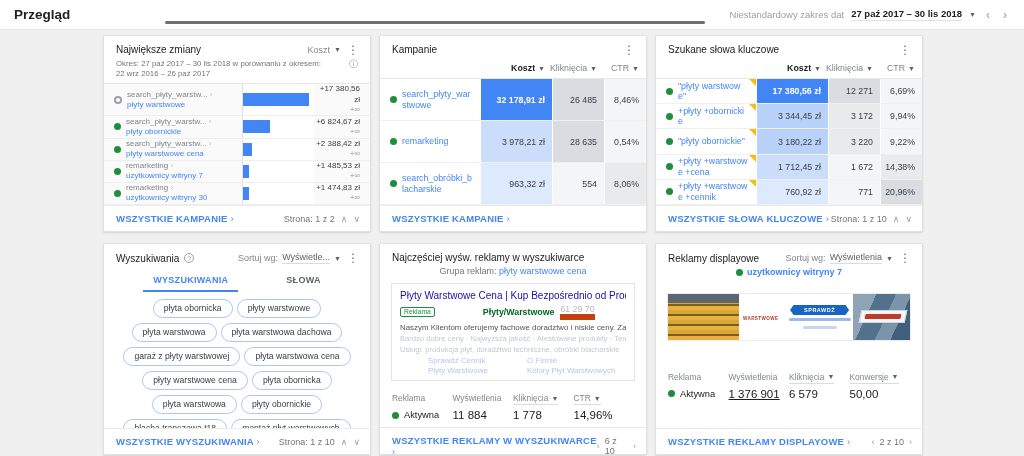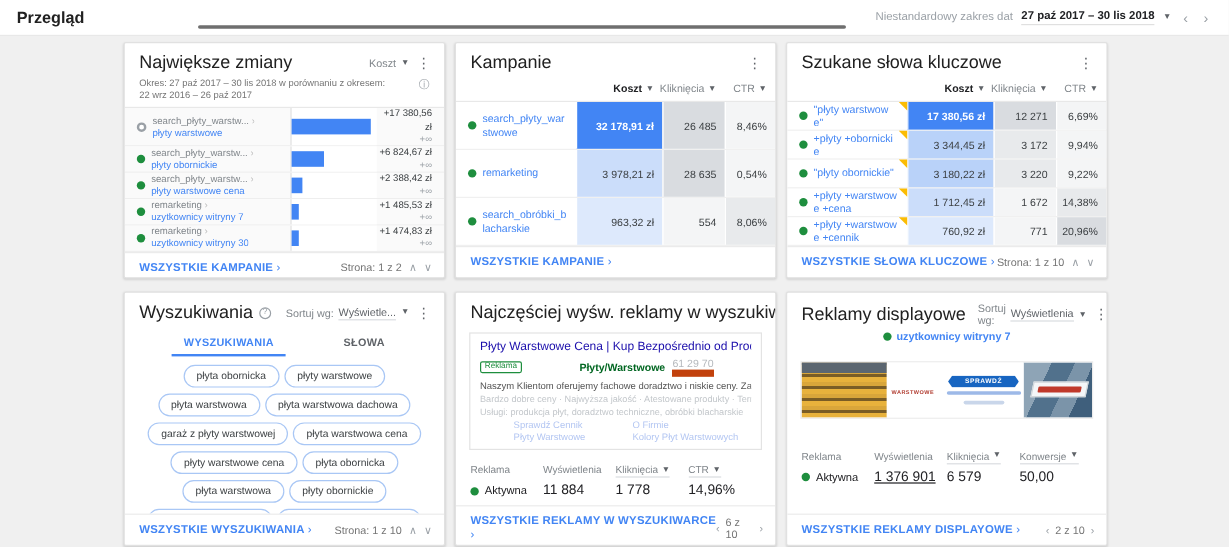--- a/index.html
+++ b/index.html
@@ -17,21 +17,21 @@
   .caret { font-size:7px; color:#5f6368; }
   .navchev { color:#9aa0a6; font-size:12px; padding:0 3px; cursor:pointer; }
   .hscroll-thumb { position:absolute; left:165px; top:21px; width:540px; height:3px; background:#6f6f6f; border-radius:2px; z-index:6; }
 
   
   .cards { position:absolute; left:103px; top:35px; display:grid;
     grid-template-columns:268px 268px 268px; grid-template-rows:197px 212px; gap:11px 8px; }
   .card { background:#fff; border:1px solid #e1e1e1; border-radius:2px;
     box-shadow:0 1px 2px rgba(0,0,0,0.12); display:flex; flex-direction:column; overflow:hidden; position:relative; }
   .card-head { display:flex; align-items:center; padding:8px 10px 3px 12px; gap:5px; }
-  .card-title { font-size:15px; color:#212121; flex:0 0 auto; }
+  .card-title { font-size:10px; color:#212121; flex:0 0 auto; }
   .spacer { flex:1; }
   .kebab { color:#5f6368; font-size:12px; line-height:10px; padding:0 1px; cursor:pointer; }
   .sortctl { display:flex; align-items:center; gap:4px; font-size:9px; color:#80868b; cursor:pointer; }
   .sortctl .sel { border-bottom:1px solid #dadce0; padding-bottom:1px; color:#5f6368; }
   .card-foot { margin-top:auto; border-top:1px solid #ebebeb; padding:7px 10px 7px 12px;
     display:flex; align-items:center; justify-content:space-between; }
   .foot-link { color:#4285f4; font-size:9.5px; font-weight:bold; letter-spacing:.2px; cursor:pointer; }
   .foot-link .chev { font-weight:normal; }
   .pager { color:#757575; font-size:9px; display:flex; align-items:center; gap:6px; }
   .pgchev { color:#9aa0a6; font-size:9px; cursor:pointer; }
@@ -434,20 +434,24 @@
         </span>
     </div>
   </div>
 
   <div class="card">
     <div class="card-head">
       <span class="card-title">Najczęściej wyśw. reklamy w wyszukiwarce</span>
       <span class="spacer"></span>
 
     </div>
+    <div class="sub-center">
+      <span>Grupa reklam:</span>
+      <span class="lnk">płyty warstwowe cena</span>
+    </div>
     <div class="adbox">
       <div class="ad-headline">Płyty Warstwowe Cena | Kup Bezpośrednio od Producenta</div>
       <div class="ad-meta">
         <span class="ad-badge">Reklama</span>
         <span class="ad-url">Płyty/Warstwowe</span>
         <span class="ad-phone">61 29 70</span>
       </div>
       <div class="ad-desc">Naszym Klientom oferujemy fachowe doradztwo i niskie ceny. Zadzwoń do nas!</div>
       <div class="ad-faded">Bardzo dobre ceny · Najwyższa jakość · Atestowane produkty · Terminowa realizacja</div>
       <div class="ad-faded">Usługi: produkcja płyt, doradztwo techniczne, obróbki blacharskie</div>

